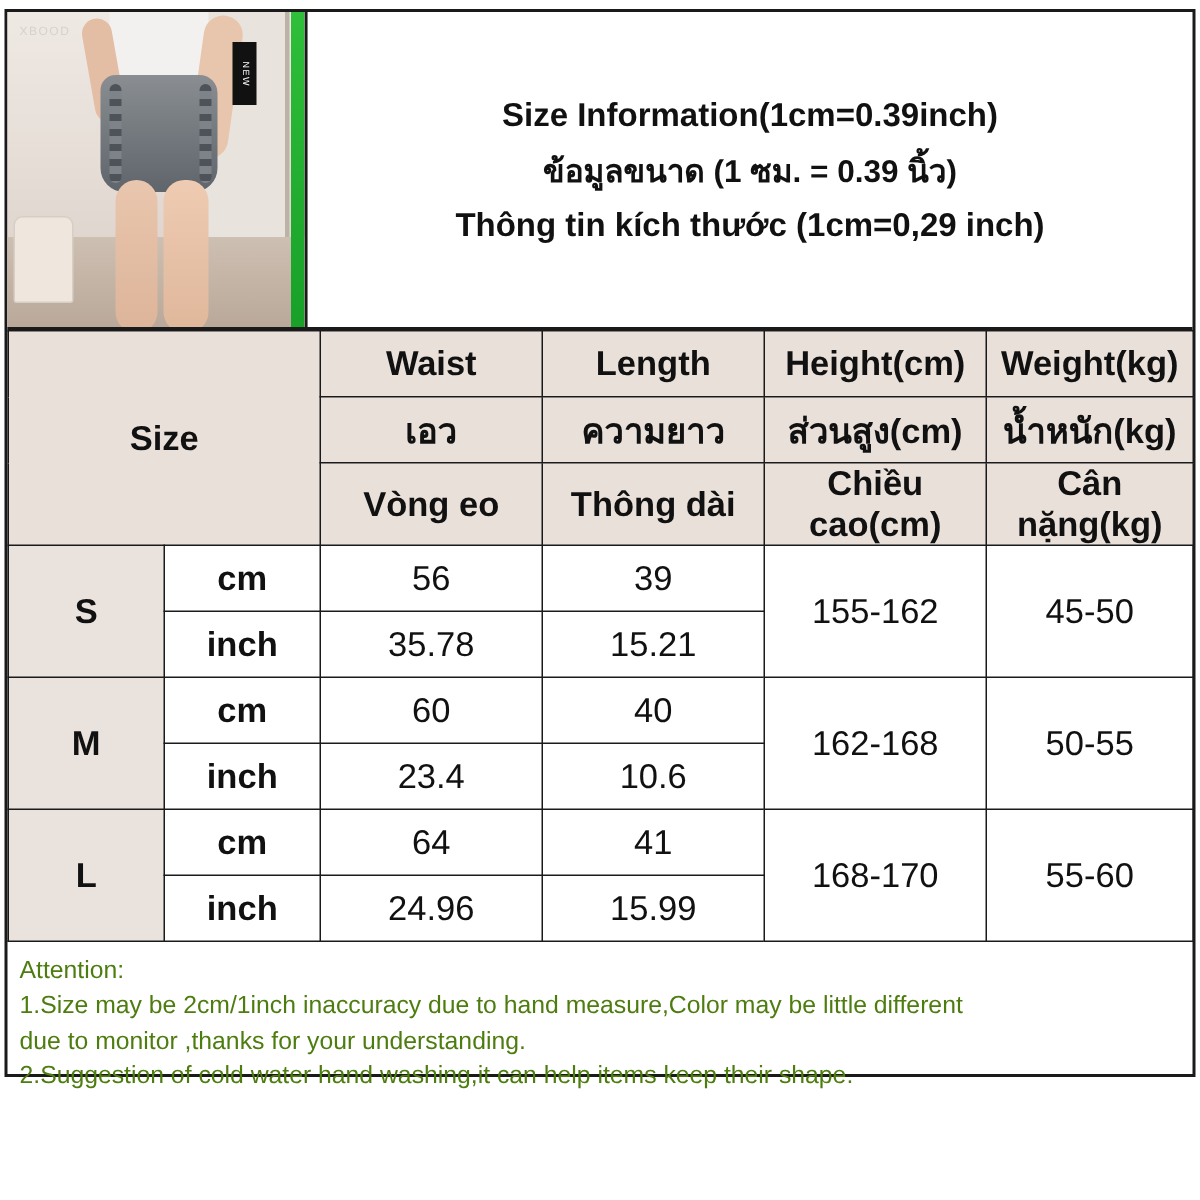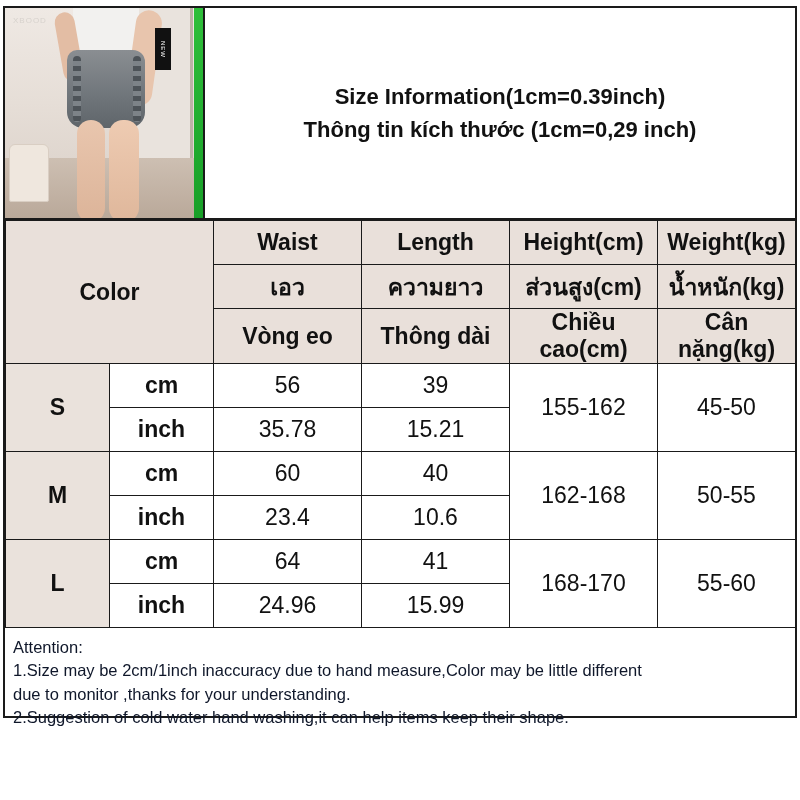--- a/index.html
+++ b/index.html
@@ -177,21 +177,21 @@
     font-size: 16px;
   }
   .valcell { font-size: 17px; }
   .spancell { font-size: 17px; }
 
   
   .attention {
     padding: 8px 6px 6px 8px;
     font-size: 16.5px;
     line-height: 1.42;
-    color: #0f172a;
+    color: #4d7c0f;
   }
   .attention .ln { white-space: nowrap; }
 </style>
 </head>
 <body>
 
 <div class="page">
   <div class="sheet">
 
     <div class="top">
@@ -210,36 +210,37 @@
           <div class="ph-legL"></div>
           <div class="ph-legR"></div>
         </div>
         <div class="ph-tag">NEW</div>
         <div class="ph-watermark">XBOOD</div>
         <div class="ph-greenbar"></div>
       </div>
 
       <div class="titlebox">
         <div class="line">Size Information(1cm=0.39inch)</div>
+        <div class="line thai">ข้อมูลขนาด (1 ซม. = 0.39 นิ้ว)</div>
         <div class="line">Thông tin kích thước (1cm=0,29 inch)</div>
       </div>
     </div>
 
     <table class="sizes">
       <colgroup>
         <col class="col-size">
           <col class="col-unit">
           <col class="col-waist">
         <col class="col-length">
           <col class="col-height">
           <col class="col-weight">
       </colgroup>
       <tbody>
         <tr>
-          <td class="hdr-size" rowspan="3" colspan="2">Color</td>
+          <td class="hdr-size" rowspan="3" colspan="2">Size</td>
           <td class="hdr-cell">Waist</td>
           <td class="hdr-cell">Length</td>
           <td class="hdr-cell">Height(cm)</td>
           <td class="hdr-cell">Weight(kg)</td>
         </tr>
         <tr>
           <td class="hdr-cell">เอว</td>
           <td class="hdr-cell">ความยาว</td>
           <td class="hdr-cell">ส่วนสูง(cm)</td>
           <td class="hdr-cell">น้ำหนัก(kg)</td>

